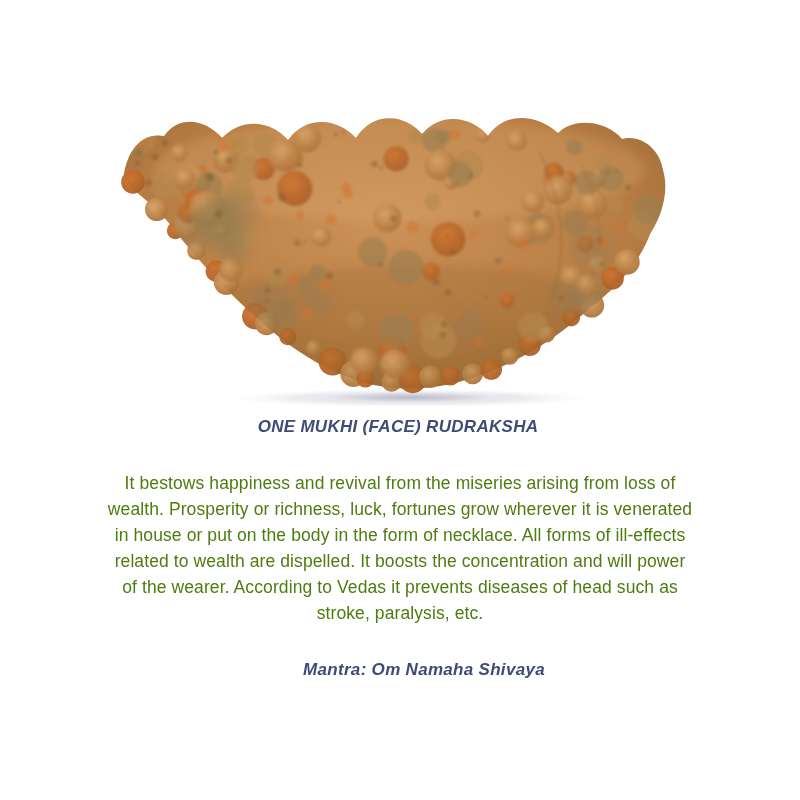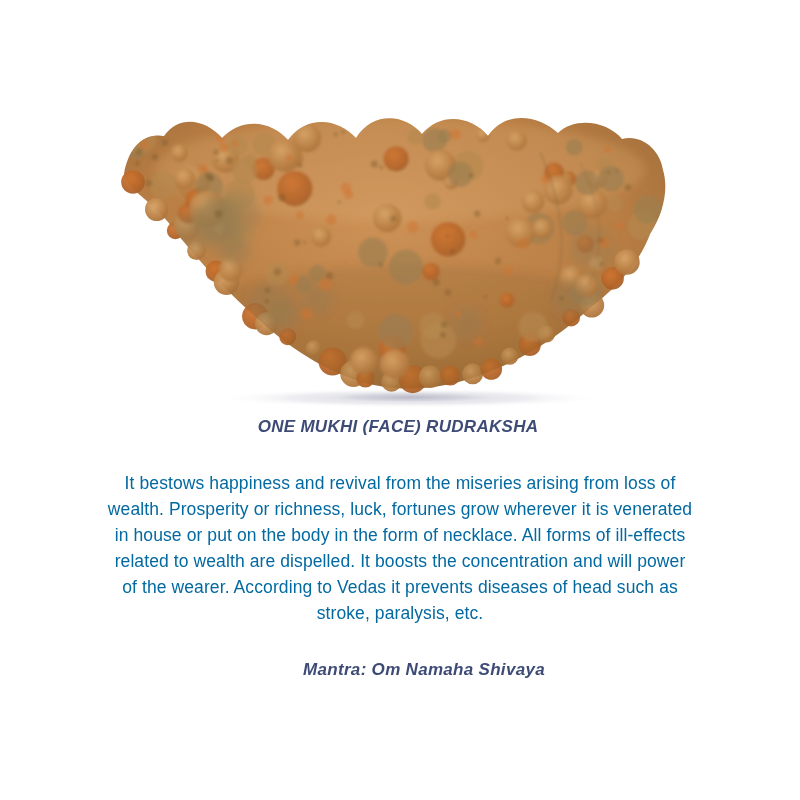--- a/index.html
+++ b/index.html
@@ -276,21 +276,21 @@
             <circle cx="124.98490397584854" cy="51.49578192982856" r="3.36363472061401" fill="#cf7430" opacity="0.5"></circle>
           </g>
         <path d="M430,60 C452,110 460,160 440,210" stroke="#8a6a3f" stroke-width="2" fill="none" opacity="0.4"></path>
         <path d="M470,70 C492,115 496,155 478,195" stroke="#8a6a3f" stroke-width="1.6" fill="none" opacity="0.3"></path>
       </g>
     </svg>
   </div>
 
   <h1 class="title" style="color: rgb(61, 75, 118);">ONE MUKHI (FACE) RUDRAKSHA</h1>
 
-  <p class="description" style="color: #0369a1;">It bestows happiness and revival from the miseries arising from loss of
+  <p class="description" style="color: #4d7c0f;">It bestows happiness and revival from the miseries arising from loss of
 wealth. Prosperity or richness, luck, fortunes grow wherever it is venerated
 in house or put on the body in the form of necklace. All forms of ill-effects
 related to wealth are dispelled. It boosts the concentration and will power
 of the wearer. According to Vedas it prevents diseases of head such as
 stroke, paralysis, etc.</p>
 
   <div class="mantra" style="color: rgb(61, 75, 118);">Mantra: Om Namaha Shivaya</div>
 
 </div>
 

